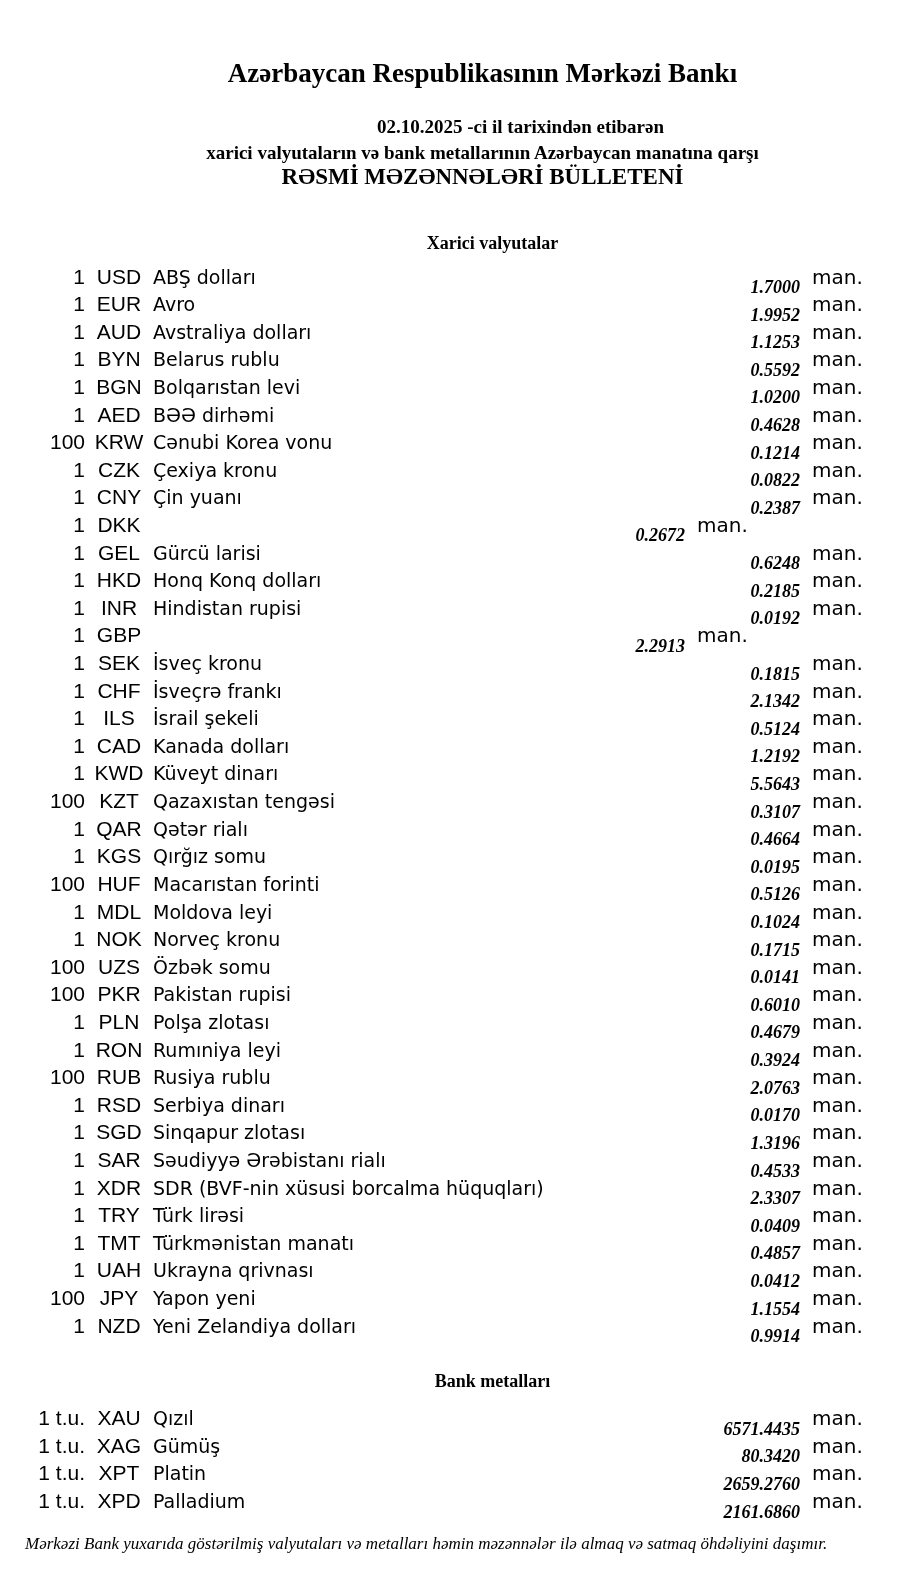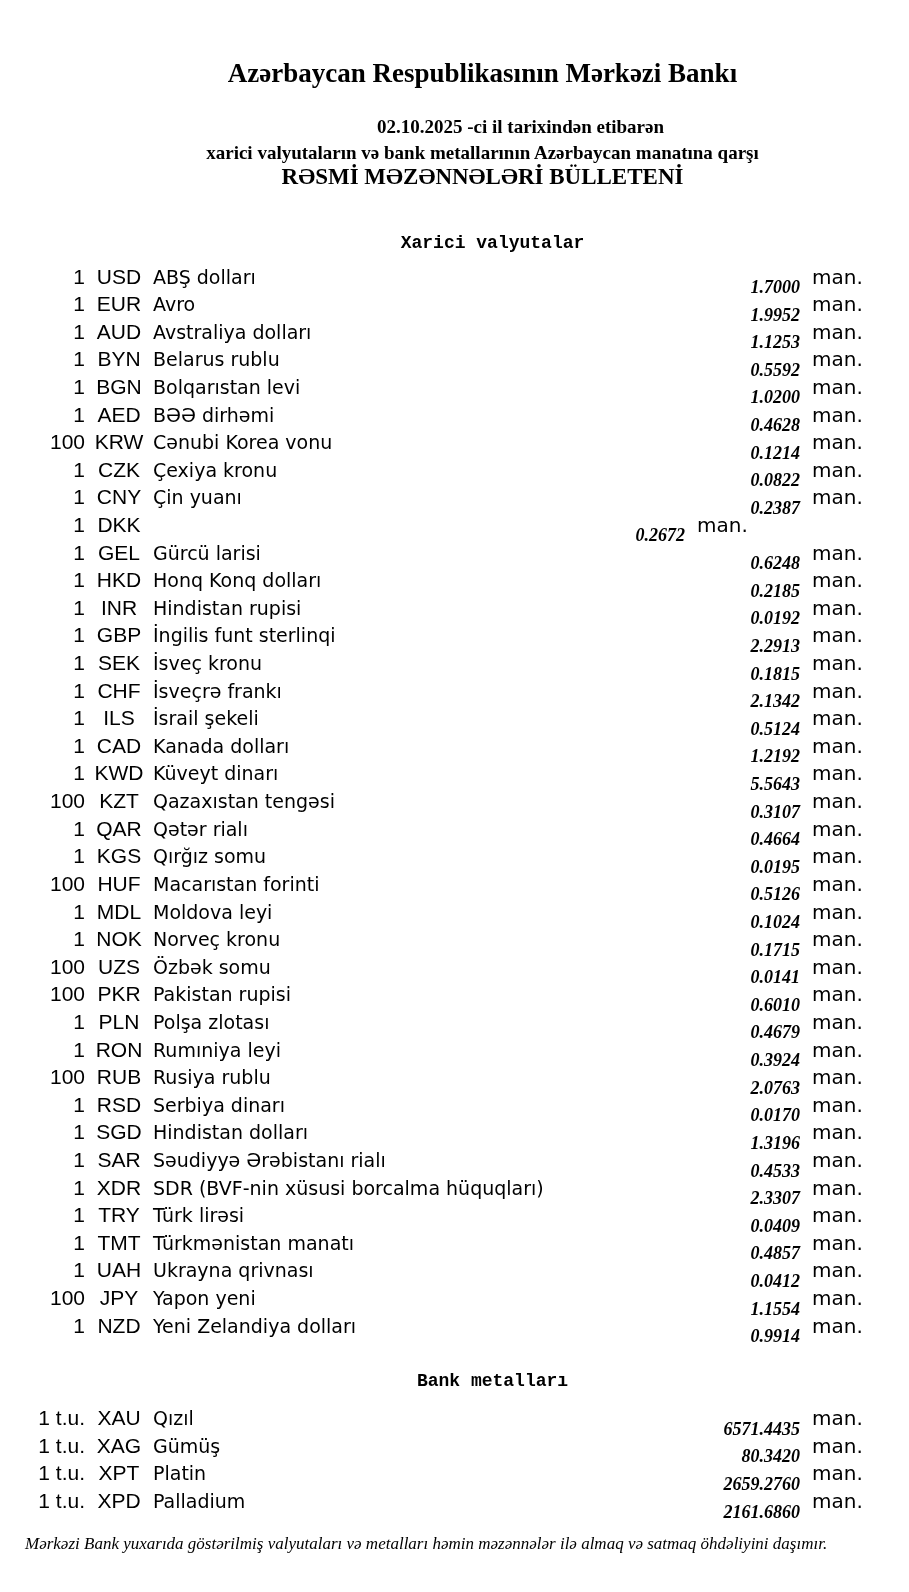--- a/index.html
+++ b/index.html
@@ -39,21 +39,21 @@
   }
   .doc-bulletin {
     font-size: 23px;
     line-height: 24px;
   }
 
   
   .section-title {
     text-align: center;
     padding-left: 76px;
-    font-family: Liberation Mono, monospace;
+    font-family: Liberation Serif, serif;
     font-weight: bold;
     font-size: 18px;
     line-height: 24px;
   }
   .currencies-title { margin-top: 42px; }
   .metals-title { margin-top: 37px; text-align: center; }
 
   
   .rates-table { width: 863px; }
   .metals-table { margin-top: 4px; }
@@ -218,21 +218,20 @@
     <span class="cell qty">1</span>
     <span class="cell code">INR</span>
     <span class="cell cname">Hindistan rupisi</span>
     <span class="cell rate">0.0192</span>
     <span class="cell unit">man.</span>
   </div>
 
   <div class="row">
     <span class="cell qty">1</span>
     <span class="cell code">GBP</span>
-    <span class="cell cname">İngilis funt sterlinqi</span>
     <span class="cell rate">2.2913</span>
     <span class="cell unit">man.</span>
   </div>
 
   <div class="row">
     <span class="cell qty">1</span>
     <span class="cell code">SEK</span>
     <span class="cell cname">İsveç kronu</span>
     <span class="cell rate">0.1815</span>
     <span class="cell unit">man.</span>
@@ -362,21 +361,21 @@
     <span class="cell qty">1</span>
     <span class="cell code">RSD</span>
     <span class="cell cname">Serbiya dinarı</span>
     <span class="cell rate">0.0170</span>
     <span class="cell unit">man.</span>
   </div>
 
   <div class="row">
     <span class="cell qty">1</span>
     <span class="cell code">SGD</span>
-    <span class="cell cname">Hindistan dolları</span>
+    <span class="cell cname">Sinqapur zlotası</span>
     <span class="cell rate">1.3196</span>
     <span class="cell unit">man.</span>
   </div>
 
   <div class="row">
     <span class="cell qty">1</span>
     <span class="cell code">SAR</span>
     <span class="cell cname">Səudiyyə Ərəbistanı rialı</span>
     <span class="cell rate">0.4533</span>
     <span class="cell unit">man.</span>

